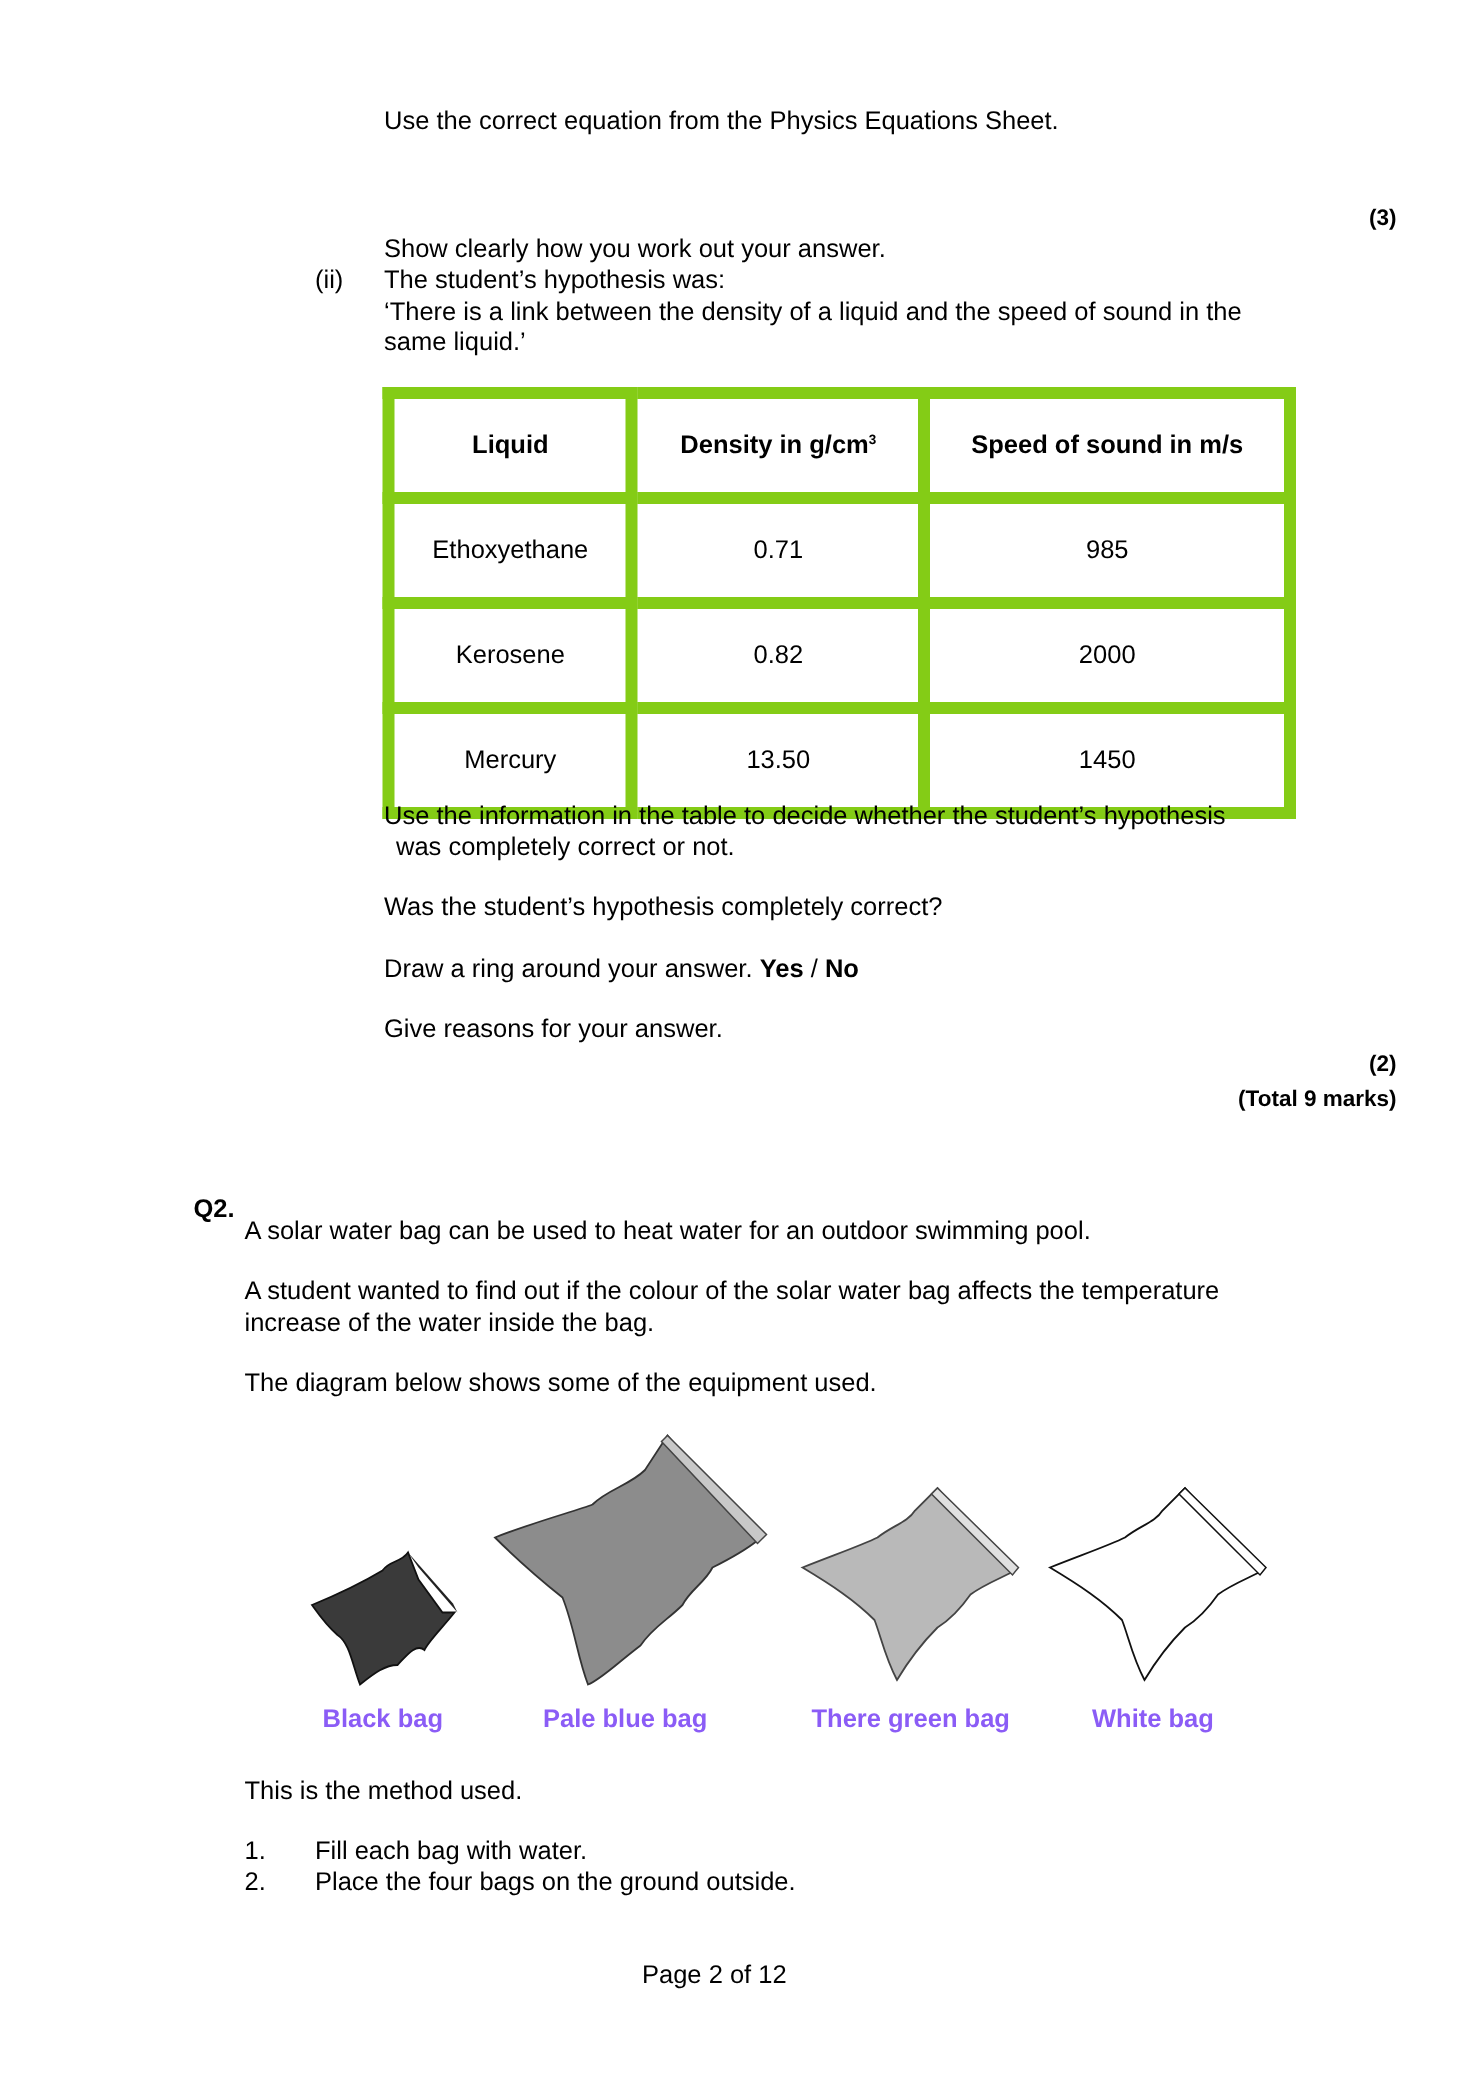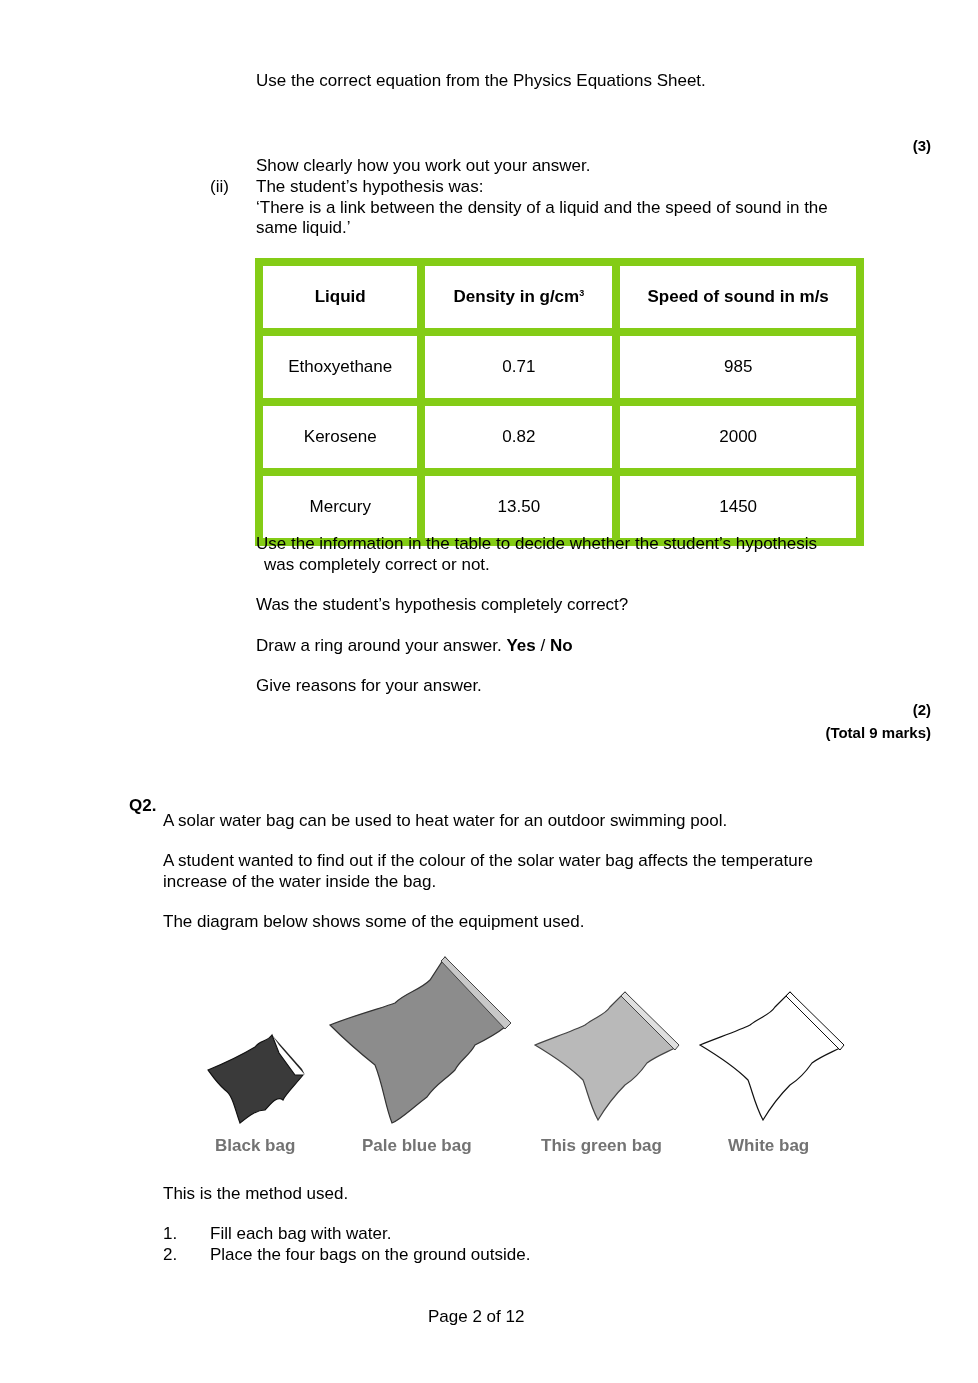--- a/index.html
+++ b/index.html
@@ -7,21 +7,21 @@
          font-family: "Liberation Sans", sans-serif; color: #000; font-size: 17px; }
   .abs { position: absolute; }
   .txt { line-height: 21px; white-space: nowrap; }
   .bold { font-weight: bold; }
   .marks { position: absolute; right: 47px; font-weight: bold; font-size: 15px; text-align: right; }
   table.data { position: absolute; left: 255px; top: 258px; border-collapse: collapse; width: 609px; }
   table.data td, table.data th { border: 8px solid #84cc16; text-align: center; height: 38px; padding: 12px; font-size: 17px; }
   table.data th { font-weight: bold; }
   table.data col.c1 { width: 163px; } table.data col.c2 { width: 197px; } table.data col.c3 { width: 247px; }
   sup { font-size: 9px; vertical-align: 6px; }
-  .bag-label { position: absolute; top: 1136px; font-weight: bold; font-size: 17px; color: #737373; }
+  .bag-label { position: absolute; top: 1136px; font-weight: bold; font-size: 17px; color: #8b5cf6; }
 </style>
 </head>
 <body>
 
 <div class="abs txt" style="left:256px; top:70px;">Use the correct equation from the Physics Equations Sheet.</div>
 <div class="abs txt" style="left:256px; top:111px;margin-top:44px;">Show clearly how you work out your answer.</div>
 <div class="marks" style="top:137px;">(3)</div>
 
 <div class="abs txt" style="left:210px; top:176px;">(ii)</div>
 <div class="abs txt" style="left:256px; top:176px;">The student’s hypothesis was:</div>
@@ -97,21 +97,21 @@
   </g>
 
   <g>
     <path id="bag3" d="M505,100 C525,92 545,85 555,80 C565,72 575,70 580,62 L595,47 L645,103 C635,108 625,112 617,118 C610,128 603,135 595,140 C585,150 577,160 568,175 C560,160 557,145 553,135 C540,122 525,112 505,100 Z" stroke="#111" stroke-width="1.2" fill="#ffffff"></path>
     <path d="M595,47 L649,100 L645,105 L591,51 Z" fill="#ffffff" stroke="#111" stroke-width="1"></path>
   </g>
 </svg>
 
 <div class="bag-label" style="left:215px;">Black bag</div>
 <div class="bag-label" style="left:362px;">Pale blue bag</div>
-<div class="bag-label" style="left:541px;">This green bag</div>
+<div class="bag-label" style="left:541px;">There green bag</div>
 <div class="bag-label" style="left:728px;">White bag</div>
 
 <div class="abs txt" style="left:163px; top:1183px;">This is the method used.</div>
 <div class="abs" style="left:163px; top:1223px;" id="method-list">
     <div class="txt" style="position: relative; height: 21px;">
       <span style="position: absolute; left: 0px;">1.</span>
       <span style="position: absolute; left: 47px;">Fill each bag with water.</span>
     </div>
     <div class="txt" style="position: relative; height: 21px;">
       <span style="position: absolute; left: 0px;">2.</span>

